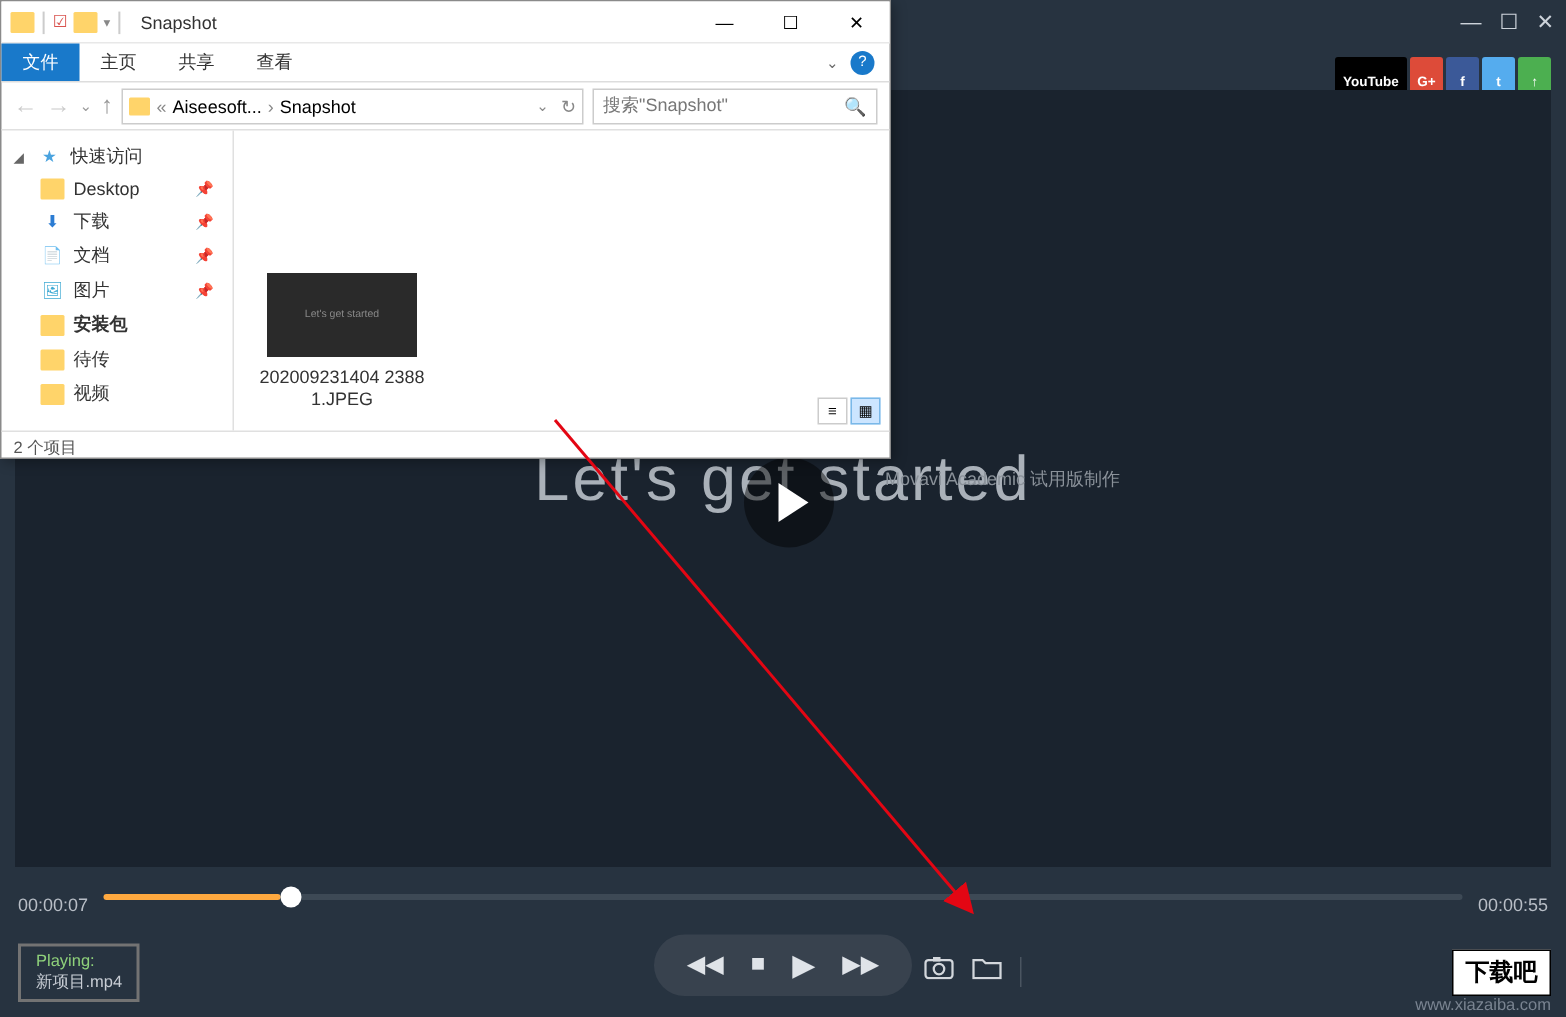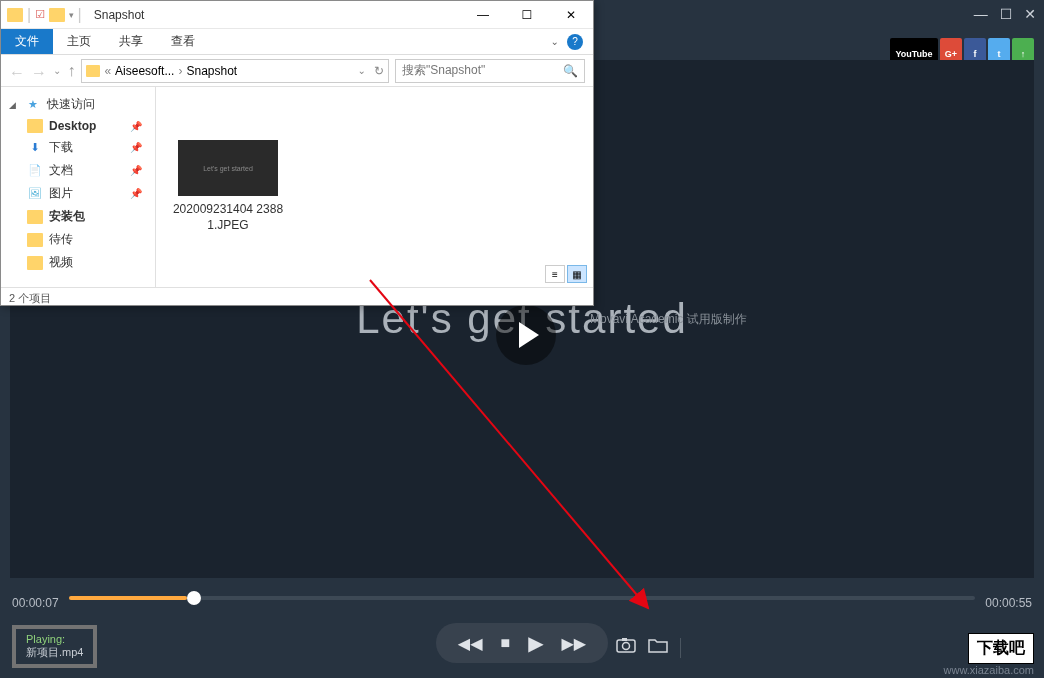--- a/index.html
+++ b/index.html
@@ -22,21 +22,21 @@
 .watermark { position: absolute; top: 310px; left: 590px; font-size: 12px; color: #8a9199; line-height: 1.6; text-align: left; }
 .play-overlay { position: absolute; top: 305px; left: 496px; width: 60px; height: 60px; border-radius: 50%; background: rgba(0,0,0,0.45); display: flex; align-items: center; justify-content: center; cursor: pointer; }
 .play-overlay-tri { width: 0; height: 0; border-left: 20px solid #fff; border-top: 13px solid transparent; border-bottom: 13px solid transparent; margin-left: 5px; }
 
 .timeline { position: absolute; bottom: 68px; left: 12px; right: 12px; display: flex; gap: 10px; color: #b8bec6; font-size: 12px; }
 .tl-track { flex: 1; height: 4px; background: #3d4955; position: relative; border-radius: 2px; }
 .tl-prog { position: absolute; left: 0; top: 0; height: 4px; background: #ffa93f; border-radius: 2px; width: 13%; }
 .tl-thumb { position: absolute; left: 13%; top: -5px; width: 14px; height: 14px; background: #fff; border-radius: 50%; }
 
 .controls-row { position: absolute; bottom: 10px; left: 0; right: 0; height: 50px; display: flex; align-items: center; }
-.now-playing { position: absolute; left: 12px; bottom: 10px; border: 4px solid #737373; padding: 4px 10px; color: #8fd17b; font-size: 11px; font-family: monospace; }
+.now-playing { position: absolute; left: 12px; bottom: 10px; border: 2px solid #737373; padding: 4px 10px; color: #8fd17b; font-size: 11px; font-family: monospace; }
 .now-playing .np-file { color: #c8cdd4; }
 .ctrl-center { margin: 0 auto; display: flex; align-items: center; gap: 18px; background: #38424e; border-radius: 24px; padding: 8px 22px; }
 .ctrl-btn { color: #dfe3e8; font-size: 16px; cursor: pointer; }
 .ctrl-btn.play-main { font-size: 20px; }
 .extra-ctrls { position: absolute; left: 616px; bottom: 20px; display: flex; gap: 12px; align-items: center; }
 .icon-btn { color: #d3d7dc; cursor: pointer; font-size: 18px; }
 .divider { width: 1px; height: 20px; background: #4a5560; }
 .dl-badge { position: absolute; right: 10px; bottom: 14px; background: #fff; color: #000; font-weight: bold; padding: 4px 8px; font-size: 16px; border: 1px solid #000; }
 .dl-sub { position: absolute; right: 10px; bottom: 2px; font-size: 11px; color: #7a8491; }
 
@@ -68,21 +68,21 @@
 .sb-item { display: flex; align-items: center; padding: 3px 8px; font-size: 12px; color: #333; cursor: pointer; gap: 6px; position: relative; }
 .sb-item .pin { position: absolute; right: 12px; color: #888; font-size: 10px; }
 .sb-item .exp-tri { font-size: 9px; color: #666; width: 10px; }
 .sb-icon { width: 16px; height: 14px; display: inline-flex; align-items: center; justify-content: center; font-size: 11px; }
 .sb-icon.star { color: #4aa3df; }
 .sb-icon.folder { background: #ffd46a; border-radius: 1px; }
 .sb-icon.dl { color: #2b7cd3; }
 .sb-icon.doc { color: #5a9e6f; }
 .sb-icon.pic { color: #3faad4; }
 
-.exp-content { flex: 1; padding: 12px; display: flex; gap: 20px; align-items: center; position: relative; }
+.exp-content { flex: 1; padding: 12px; display: flex; gap: 20px; align-items: flex-end; position: relative; }
 .file-item { width: 120px; text-align: center; cursor: pointer; }
 .file-thumb { width: 100px; height: 56px; background: #2a2a2a; margin: 0 auto 6px; display: flex; align-items: center; justify-content: center; color: #888; font-size: 7px; }
 .file-name { font-size: 12px; color: #333; line-height: 1.3; word-break: break-all; }
 .view-opts { position: absolute; bottom: 4px; right: 6px; display: flex; gap: 2px; }
 .view-opt { width: 20px; height: 18px; border: 1px solid #ccc; cursor: pointer; display: flex; align-items: center; justify-content: center; font-size: 10px; }
 .view-opt.active { background: #cce5ff; border-color: #7ab8e8; }
 
 .exp-status { height: 22px; border-top: 1px solid #e0e0e0; padding: 2px 8px; font-size: 11px; color: #555; display: flex; align-items: center; }
 
 
@@ -208,21 +208,21 @@
     </div>
   </div>
 
   <div class="exp-body">
     <div class="exp-sidebar">
       <div class="sb-item">
           <span class="exp-tri">◢</span>
           <span class="sb-icon star">★</span>
           <span>快速访问</span>
         </div>
-      <div class="sb-item" style="padding-left:26px;font-weight:bold;">
+      <div class="sb-item" style="padding-left:26px;">
           <span class="sb-icon folder"></span>
           <span>Desktop</span>
           <span class="pin">📌</span>
         </div>
       <div class="sb-item" style="padding-left:26px;">
           <span class="sb-icon dl">⬇</span>
           <span>下载</span>
           <span class="pin">📌</span>
         </div>
       <div class="sb-item" style="padding-left:26px;">

